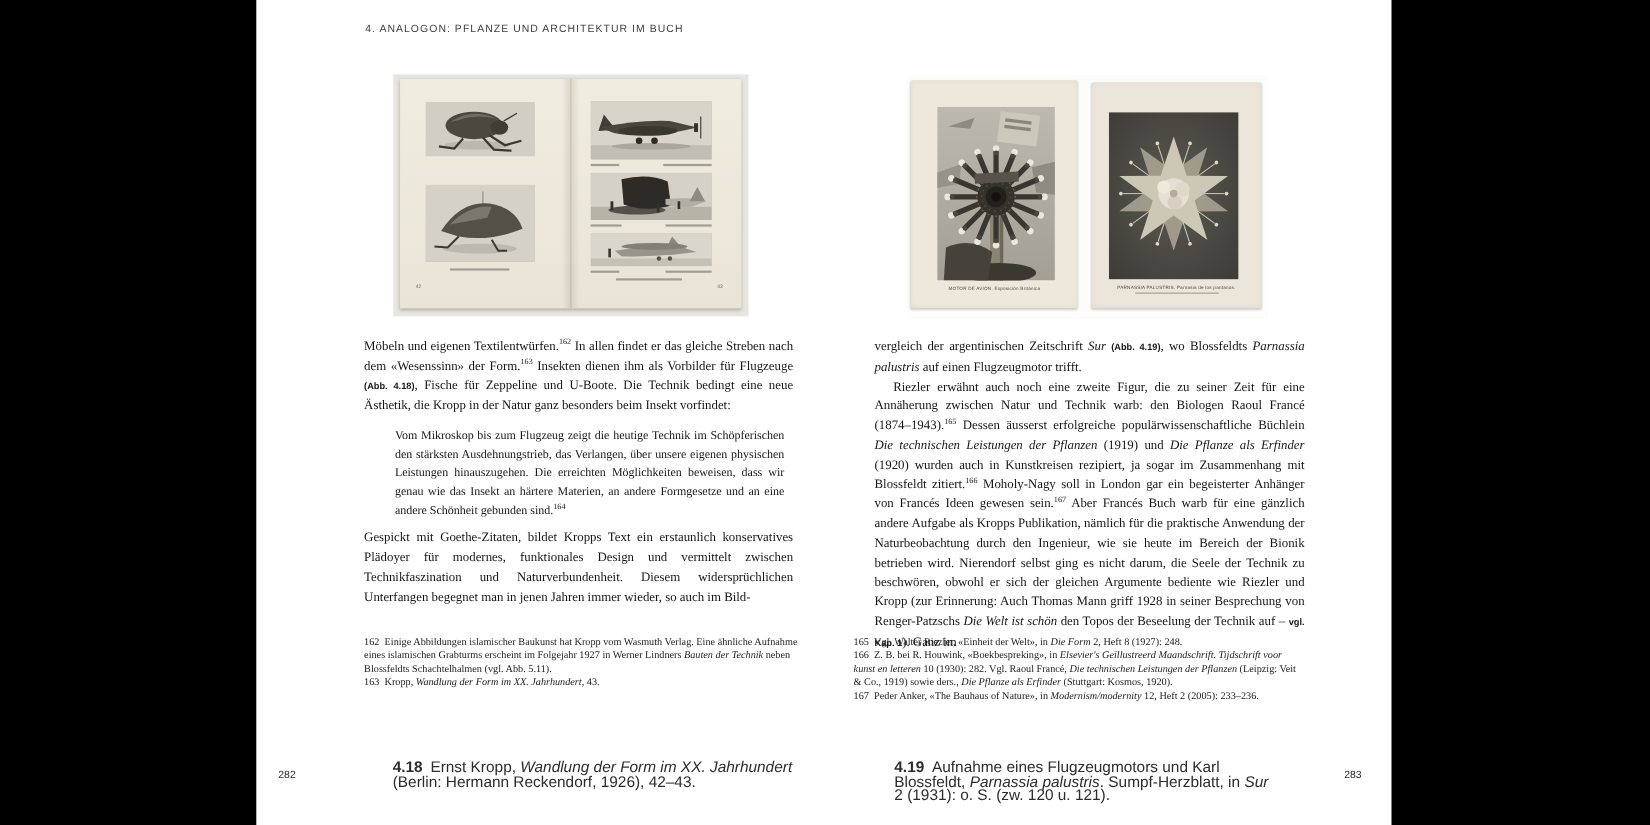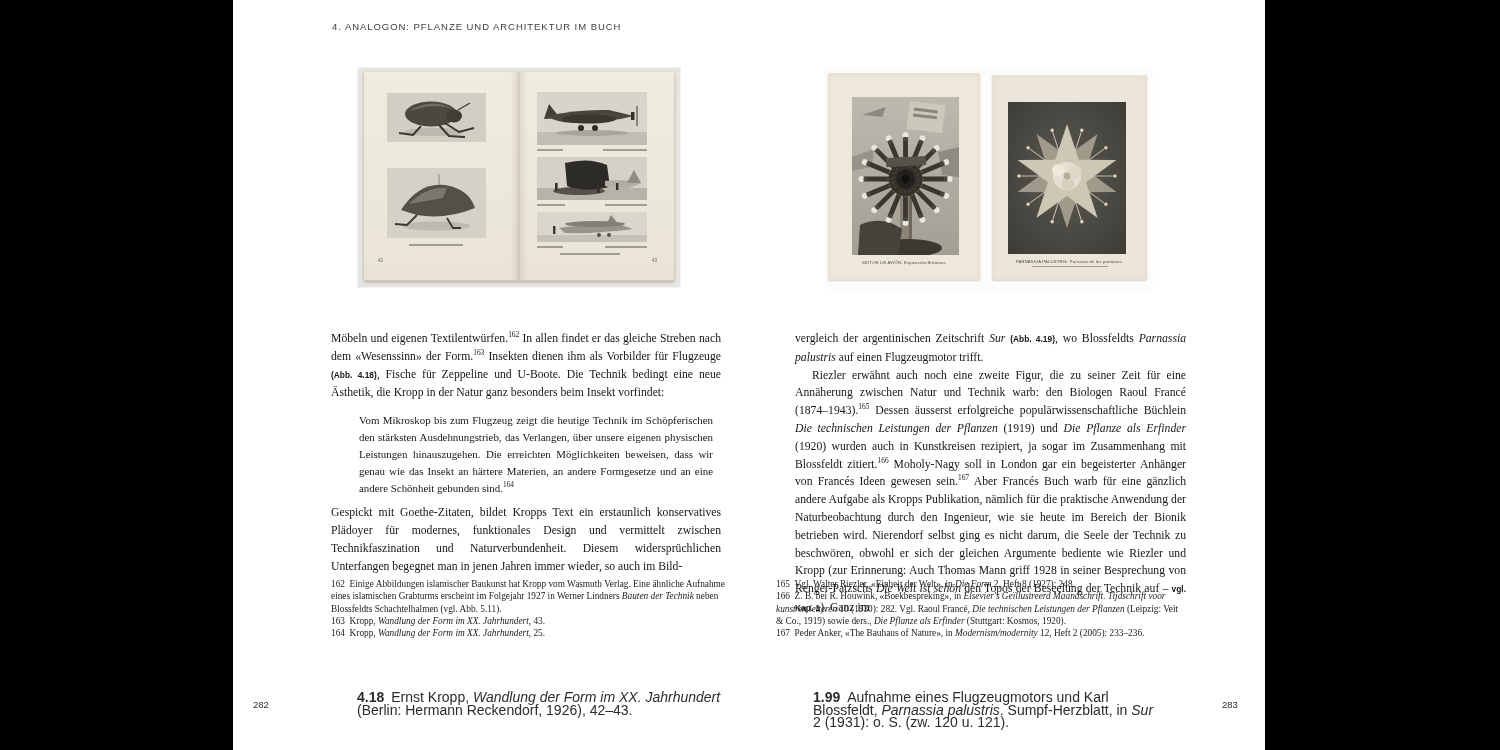--- a/index.html
+++ b/index.html
@@ -4,21 +4,21 @@
 <style>
   html,body{margin:0;padding:0;background:#000;}
   .screen{position:relative;width:1500px;height:750px;background:#000;overflow:hidden;
           font-family:"Liberation Serif",serif;}
   .page{position:absolute;left:233px;top:0;width:1032px;height:750px;background:#ffffff;}
 
   .running-head{position:absolute;left:99px;top:21px;font:9.5px "Liberation Sans",sans-serif;
                 letter-spacing:.95px;color:#3e3e3e;}
 
   
-  .col{position:absolute;top:330px;width:390px;}
+  .col{position:absolute;top:306px;width:390px;}
   .col-left{left:98px;}
   .col-right{left:562px;width:391px;}
   p.body{margin:0;font-size:11.7px;line-height:17.8px;text-align:justify;color:#161616;
          font-family:"Liberation Serif",serif;}
   p.quote{margin:10px 8px 7px 28px;font-size:10.9px;line-height:17px;text-align:justify;color:#161616;}
   p.indent{text-indent:17px;}
   sup{font-size:7.4px;line-height:0;vertical-align:super;}
   .rt-i{font-style:italic;}
   .rt-b{font-weight:bold;}
   .rt-ref{font-family:Liberation Sans, sans-serif;font-weight:bold;font-size:8.4px;}
@@ -247,31 +247,30 @@
     </div>
 
     <div class="col col-left">
       <p class="body"><span>Möbeln und eigenen Textilentwürfen.</span><sup>162</sup><span> In allen findet er das gleiche Streben nach dem «Wesenssinn» der Form.</span><sup>163</sup><span> Insekten dienen ihm als Vorbilder für Flugzeuge </span><span class="rt-ref">(Abb. 4.18)</span><span>, Fische für Zeppeline und U-Boote. Die Technik bedingt eine neue Ästhetik, die Kropp in der Natur ganz besonders beim Insekt vorfindet:</span></p>
       <p class="quote"><span>Vom Mikroskop bis zum Flugzeug zeigt die heutige Technik im Schöpferischen den stärksten Ausdehnungstrieb, das Verlangen, über unsere eigenen physischen Leistungen hinauszugehen. Die erreichten Möglichkeiten beweisen, dass wir genau wie das Insekt an härtere Materien, an andere Formgesetze und an eine andere Schönheit gebunden sind.</span><sup>164</sup></p>
       <p class="body"><span>Gespickt mit Goethe-Zitaten, bildet Kropps Text ein erstaunlich konservatives Plädoyer für modernes, funktionales Design und vermittelt zwischen Technikfaszination und Naturverbundenheit. Diesem widersprüchlichen Unterfangen begegnet man in jenen Jahren immer wieder, so auch im Bild-</span></p>
     </div>
     <div class="footnotes fn-left">
       <p><span>162 Einige Abbildungen islamischer Baukunst hat Kropp vom Wasmuth Verlag. Eine ähnliche Aufnahme eines islamischen Grabturms erscheint im Folgejahr 1927 in Werner Lindners </span><span class="rt-i">Bauten der Technik</span><span> neben Blossfeldts Schachtelhalmen (vgl. Abb. 5.11).</span></p>
       <p><span>163 Kropp, </span><span class="rt-i">Wandlung der Form im XX. Jahrhundert</span><span>, 43.</span></p>
-      <p><span>164 Kropp, </span><span class="rt-i">Wandlung der Form im XX. Jahrhundert</span><span>, 25.</span></p>
     </div>
     <div class="caption caption-left"><span class="rt-b">4.18</span><span> Ernst Kropp, </span><span class="rt-i">Wandlung der Form im XX. Jahrhundert</span><span> (Berlin: Hermann Reckendorf, 1926), 42–43.</span></div>
     <div class="folio folio-left">282</div>
 
     <div class="col col-right">
       <p class="body"><span>vergleich der argentinischen Zeitschrift </span><span class="rt-i">Sur</span><span> </span><span class="rt-ref">(Abb. 4.19)</span><span>, wo Blossfeldts </span><span class="rt-i">Parnassia palustris</span><span> auf einen Flugzeugmotor trifft.</span></p>
       <p class="body indent"><span>Riezler erwähnt auch noch eine zweite Figur, die zu seiner Zeit für eine Annäherung zwischen Natur und Technik warb: den Biologen Raoul Francé (1874–1943).</span><sup>165</sup><span> Dessen äusserst erfolgreiche populärwissenschaftliche Büchlein </span><span class="rt-i">Die technischen Leistungen der Pflanzen</span><span> (1919) und </span><span class="rt-i">Die Pflanze als Erfinder</span><span> (1920) wurden auch in Kunstkreisen rezipiert, ja sogar im Zusammenhang mit Blossfeldt zitiert.</span><sup>166</sup><span> Moholy-Nagy soll in London gar ein begeisterter Anhänger von Francés Ideen gewesen sein.</span><sup>167</sup><span> Aber Francés Buch warb für eine gänzlich andere Aufgabe als Kropps Publikation, nämlich für die praktische Anwendung der Naturbeobachtung durch den Ingenieur, wie sie heute im Bereich der Bionik betrieben wird. Nierendorf selbst ging es nicht darum, die Seele der Technik zu beschwören, obwohl er sich der gleichen Argumente bediente wie Riezler und Kropp (zur Erinnerung: Auch Thomas Mann griff 1928 in seiner Besprechung von Renger-Patzschs </span><span class="rt-i">Die Welt ist schön</span><span> den Topos der Beseelung der Technik auf – </span><span class="rt-ref">vgl. Kap. 1</span><span>). Ganz im</span></p>
     </div>
     <div class="footnotes fn-right">
       <p><span>165 Vgl. Walter Riezler, «Einheit der Welt», in </span><span class="rt-i">Die Form</span><span> 2, Heft 8 (1927): 248.</span></p>
       <p><span>166 Z. B. bei R. Houwink, «Boekbespreking», in </span><span class="rt-i">Elsevier's Geïllustreerd Maandschrift. Tijdschrift voor kunst en letteren</span><span> 10 (1930): 282. Vgl. Raoul Francé, </span><span class="rt-i">Die technischen Leistungen der Pflanzen</span><span> (Leipzig: Veit &amp; Co., 1919) sowie ders., </span><span class="rt-i">Die Pflanze als Erfinder</span><span> (Stuttgart: Kosmos, 1920).</span></p>
       <p><span>167 Peder Anker, «The Bauhaus of Nature», in </span><span class="rt-i">Modernism/modernity</span><span> 12, Heft 2 (2005): 233–236.</span></p>
     </div>
-    <div class="caption caption-right"><span class="rt-b">1.99</span><span> Aufnahme eines Flugzeugmotors und Karl Blossfeldt, </span><span class="rt-i">Parnassia palustris</span><span>. Sumpf-Herzblatt, in </span><span class="rt-i">Sur</span><span> 2 (1931): o. S. (zw. 120 u. 121).</span></div>
+    <div class="caption caption-right"><span class="rt-b">4.19</span><span> Aufnahme eines Flugzeugmotors und Karl Blossfeldt, </span><span class="rt-i">Parnassia palustris</span><span>. Sumpf-Herzblatt, in </span><span class="rt-i">Sur</span><span> 2 (1931): o. S. (zw. 120 u. 121).</span></div>
     <div class="folio folio-right">283</div>
 
   </div>
 </div>
 
 </body></html>

